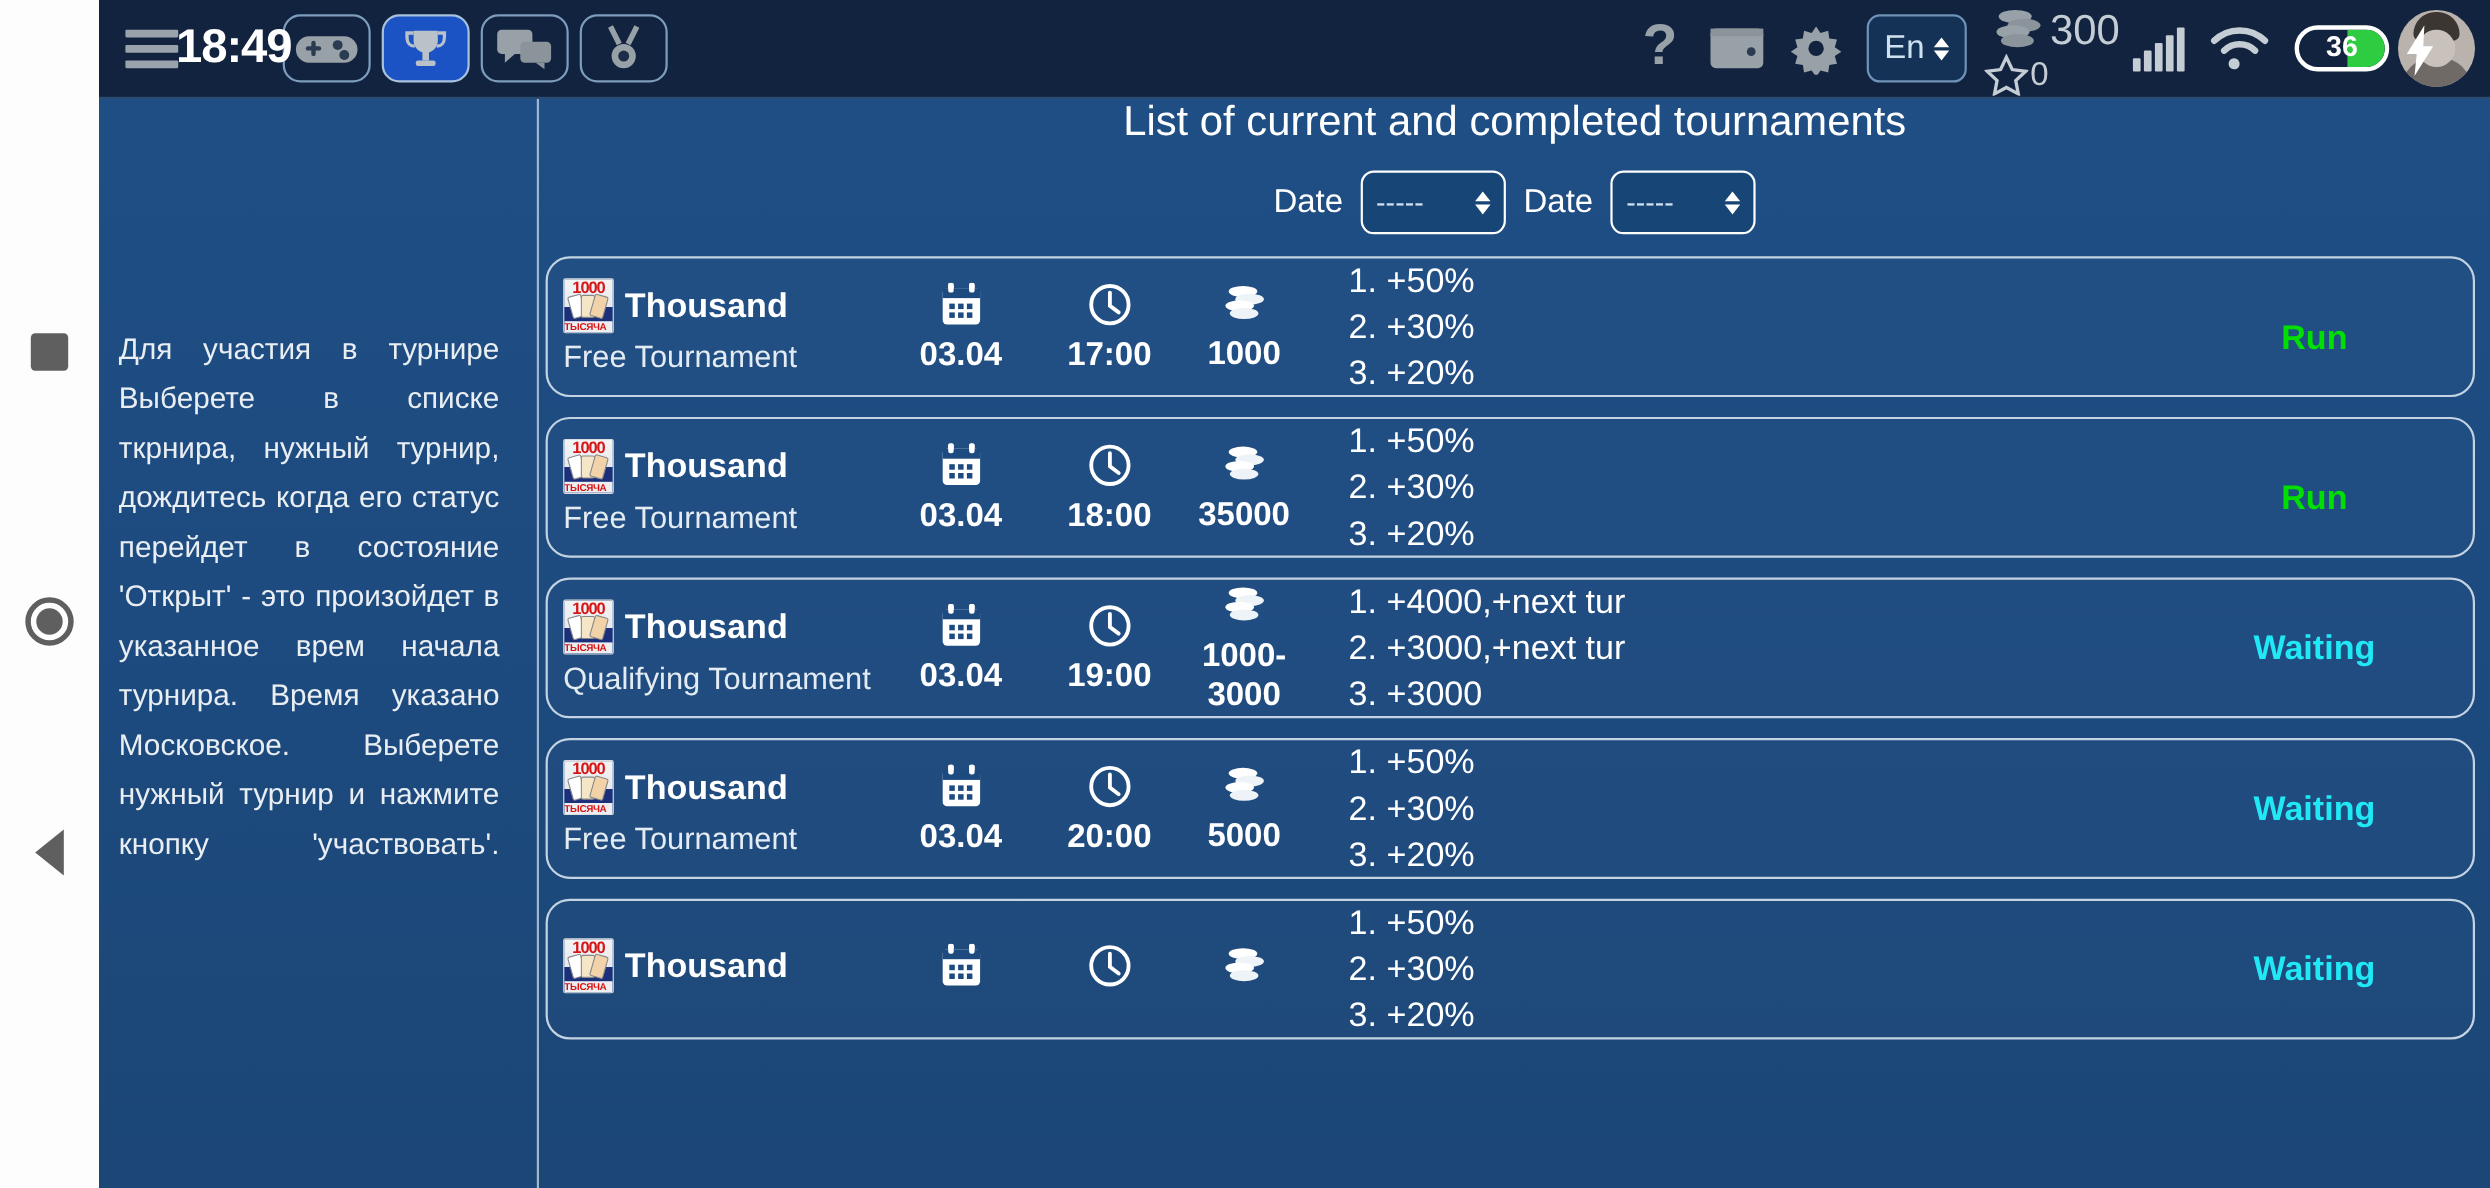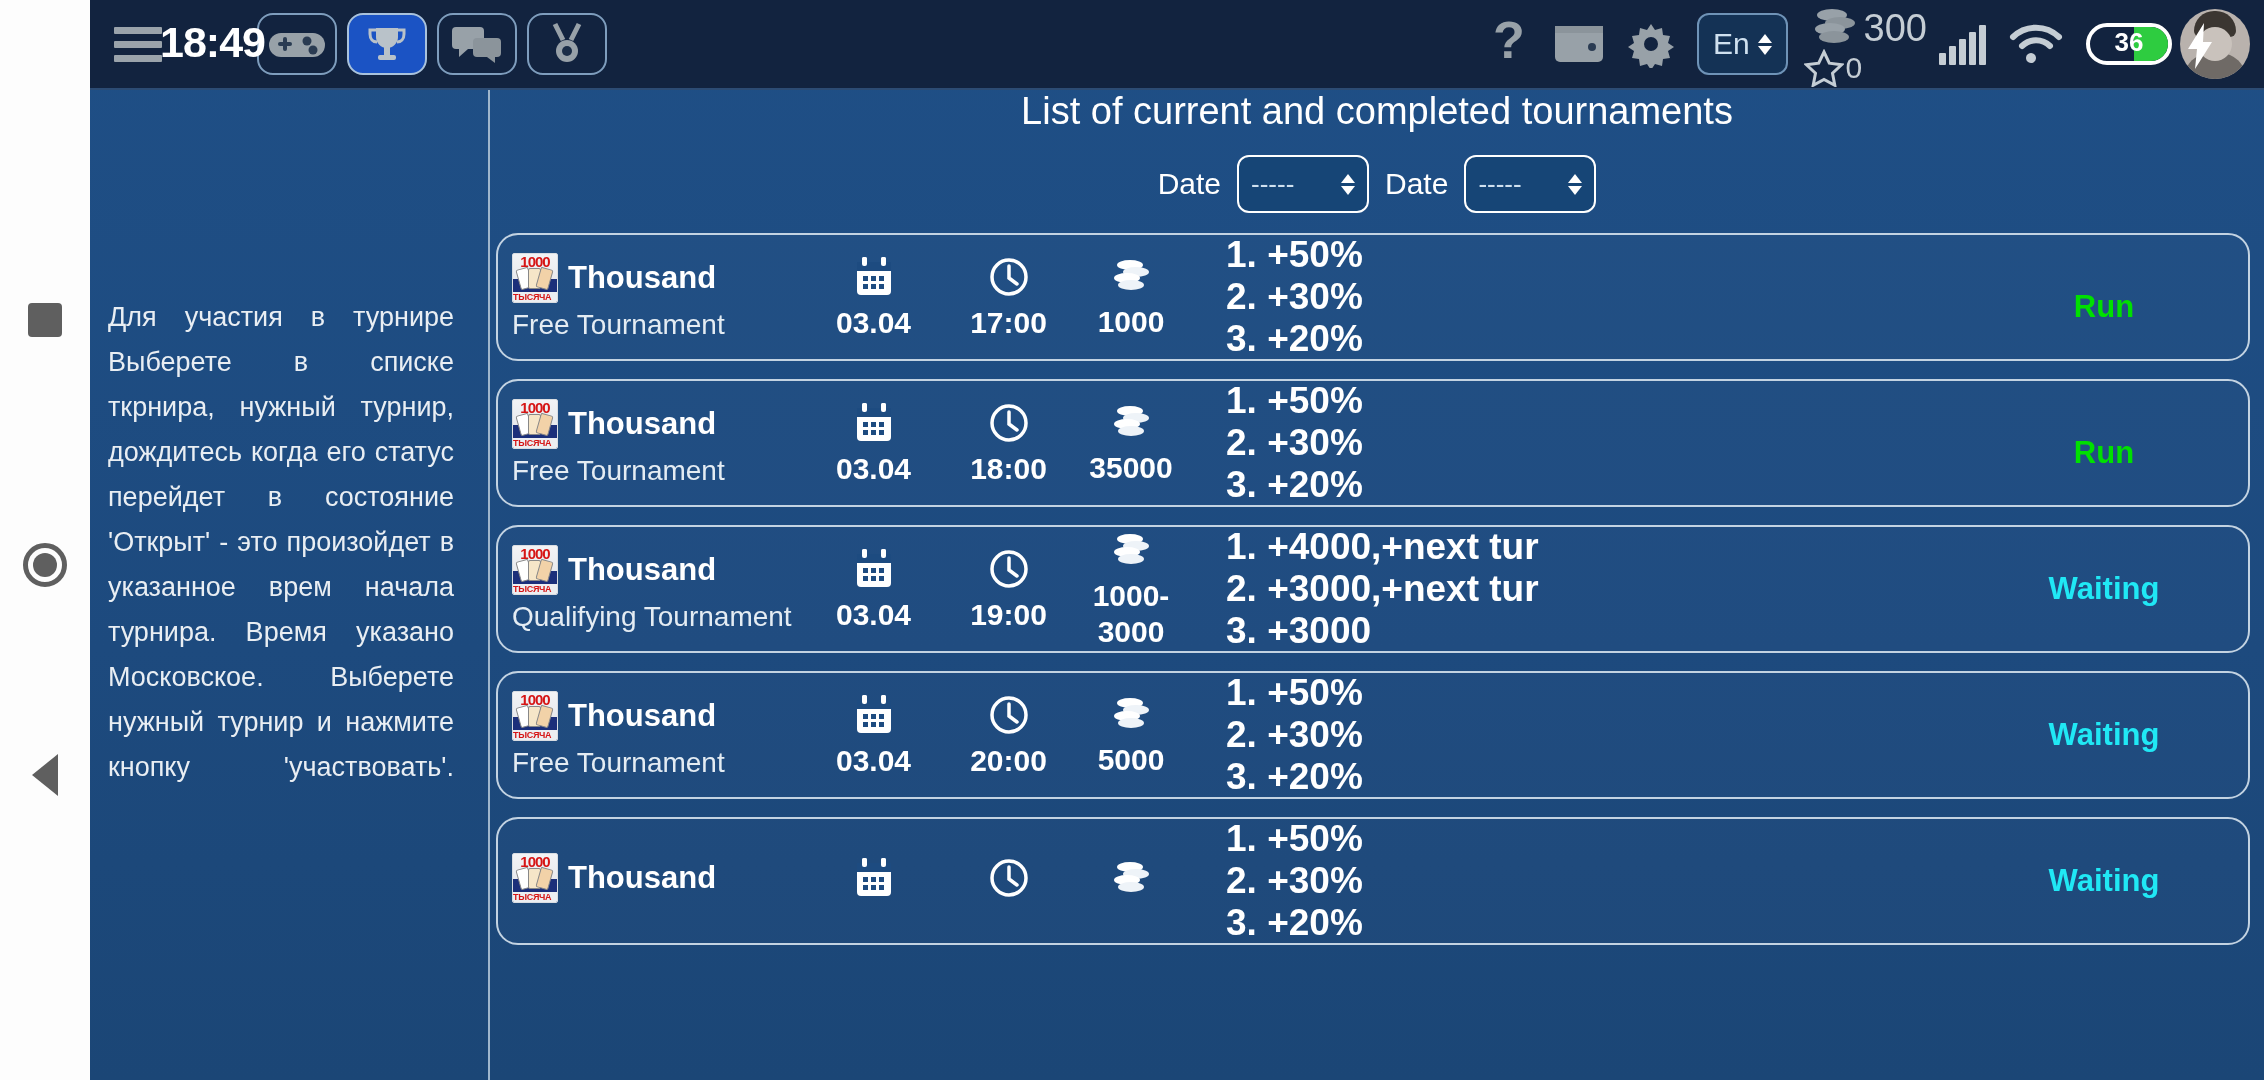--- a/index.html
+++ b/index.html
@@ -163,21 +163,21 @@
 
   .c-icon { width: 135px; flex: 0 0 135px; text-align: center; }
   .c-icon .ic { height: 46px; display:flex; align-items:center; justify-content:center; }
   .c-icon .val { font-size: 30px; font-weight: bold; color:#ffffff; margin-top: 6px; }
 
   .c-coins { width: 110px; flex: 0 0 110px; text-align: center; }
   .c-coins .ic { height: 46px; display:flex; align-items:center; justify-content:center; }
   .c-coins .val { font-size: 30px; font-weight: bold; color:#ffffff; margin-top: 4px; line-height: 36px; }
 
   .c-prizes { flex: 1 1 auto; padding-left: 40px; }
-  .c-prizes div { font-size: 37px; font-weight: bold; color:#ffffff; line-height: 42px; }
+  .c-prizes div { font-size: 31px; font-weight: normal; color:#ffffff; line-height: 42px; }
 
   .c-status { width: 260px; flex: 0 0 260px; text-align: center; font-size: 31px; font-weight: bold; }
   .c-status.run { color: #00e000; margin-top: 20px; }
   .c-status.waiting { color: #20e8f5; }
 </style>
 </head>
 <body>
 
 <div id="screen">
 

